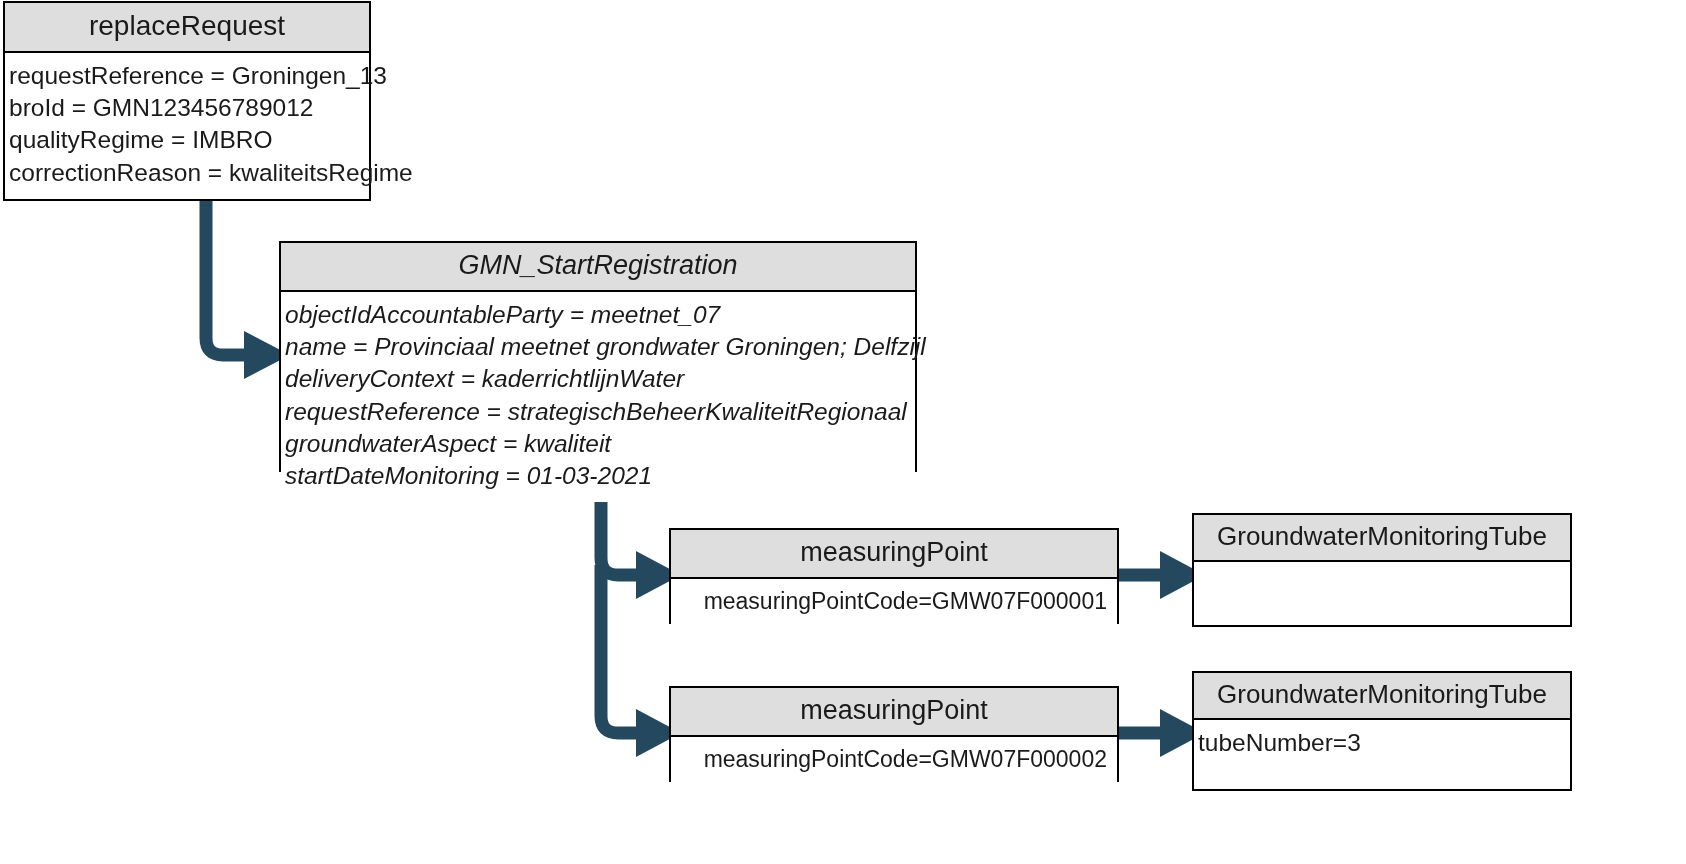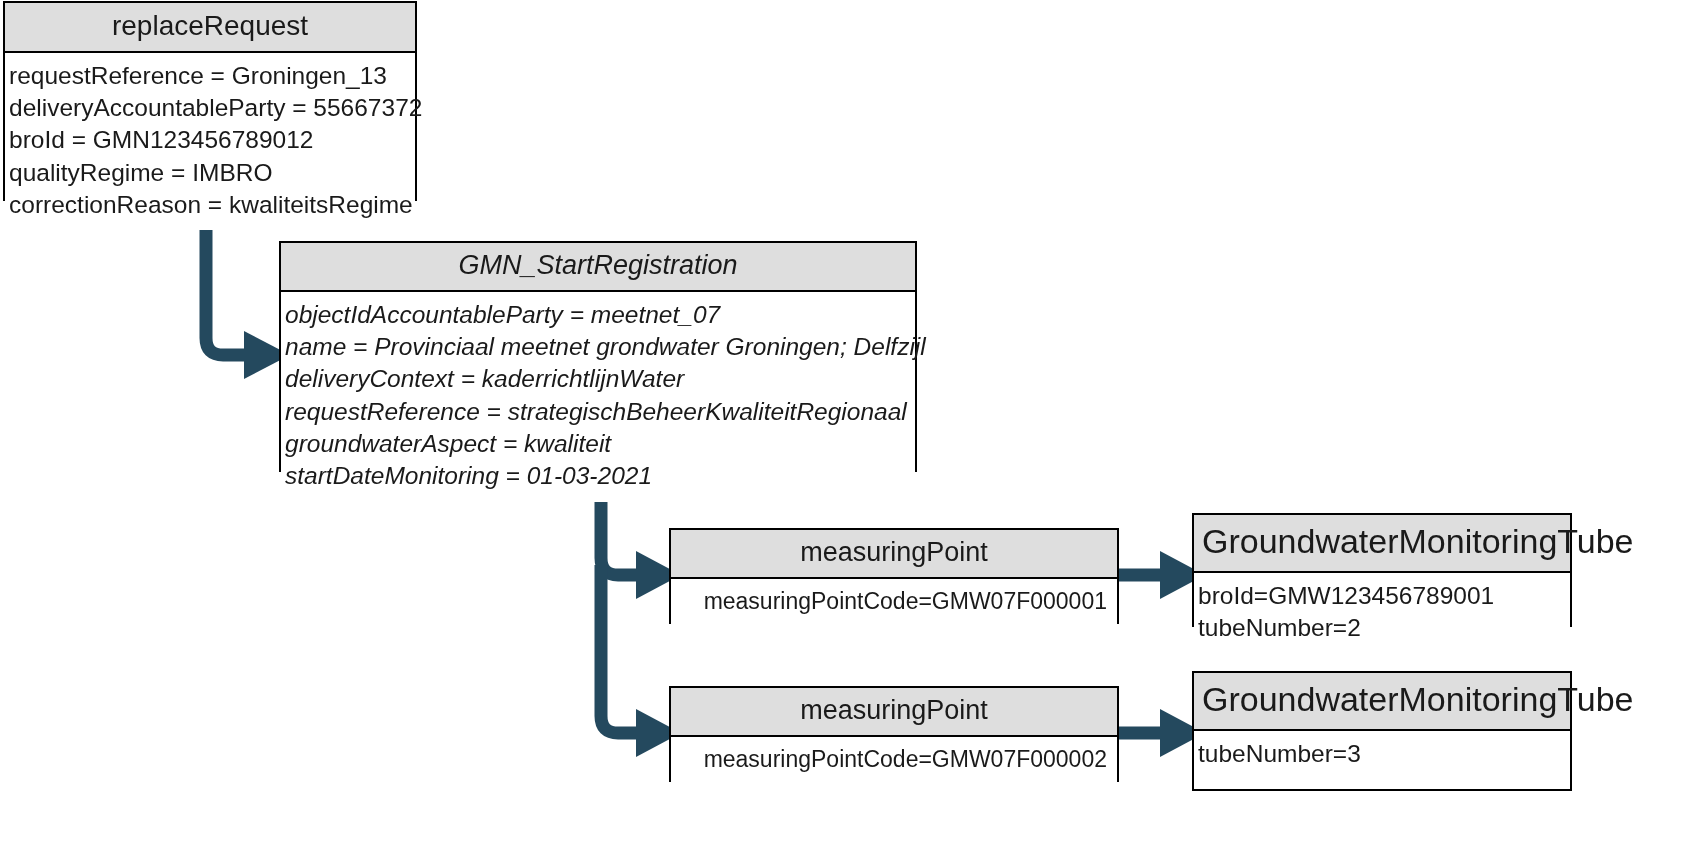--- a/index.html
+++ b/index.html
@@ -46,21 +46,21 @@
   .attr {
     font-size: 24.5px;
     line-height: 1.32;
     color: #1a1a1a;
     white-space: nowrap;
   }
   
   #node-replace-request {
     left: 3px;
     top: 1px;
-    width: 414px;
+    width: 368px;
     height: 200px;
   }
   #node-replace-request .node-header { font-size: 28px; }
   #node-gmn-start-registration {
     left: 279px;
     top: 241px;
     width: 638px;
     height: 231px;
     font-style: italic;
   }
@@ -82,21 +82,21 @@
     width: 380px;
     height: 114px;
   }
   #node-tube-2 {
     left: 1192px;
     top: 671px;
     width: 380px;
     height: 120px;
   }
   #node-tube-1 .node-header,
-  #node-tube-2 .node-header { font-size: 34px; }
+  #node-tube-2 .node-header { font-size: 26px; }
   .mp-body .attr { font-size: 23px; text-align: right; }
 
   
   #edges {
     position: absolute;
     left: 0;
     top: 0;
     width: 1686px;
     height: 864px;
     z-index: 1;
@@ -144,21 +144,20 @@
     <g>
       <path class="edge-path" d="M 1119 733 L 1166 733"></path>
       <polygon class="edge-head" points="1160,709 1205,733 1160,757"></polygon>
     </g>
   </svg>
 
   <div class="node" id="node-replace-request">
     <div class="node-header">replaceRequest</div>
     <div class="node-body">
       <div class="attr">requestReference = Groningen_13</div>
-      <div class="attr">deliveryAccountableParty = 55667372</div>
       <div class="attr">broId = GMN123456789012</div>
       <div class="attr">qualityRegime = IMBRO</div>
       <div class="attr">correctionReason = kwaliteitsRegime</div>
     </div>
   </div>
 
   <div class="node" id="node-gmn-start-registration">
     <div class="node-header">GMN_StartRegistration</div>
     <div class="node-body">
       <div class="attr">objectIdAccountableParty = meetnet_07</div>
@@ -179,24 +178,20 @@
 
   <div class="node" id="node-measuring-point-2">
     <div class="node-header">measuringPoint</div>
     <div class="node-body mp-body">
       <div class="attr">measuringPointCode=GMW07F000002</div>
     </div>
   </div>
 
   <div class="node" id="node-tube-1">
     <div class="node-header">GroundwaterMonitoringTube</div>
-    <div class="node-body">
-      <div class="attr">broId=GMW123456789001</div>
-      <div class="attr">tubeNumber=2</div>
-    </div>
   </div>
 
   <div class="node" id="node-tube-2">
     <div class="node-header">GroundwaterMonitoringTube</div>
     <div class="node-body">
       <div class="attr">tubeNumber=3</div>
     </div>
   </div>
 
 </div>

